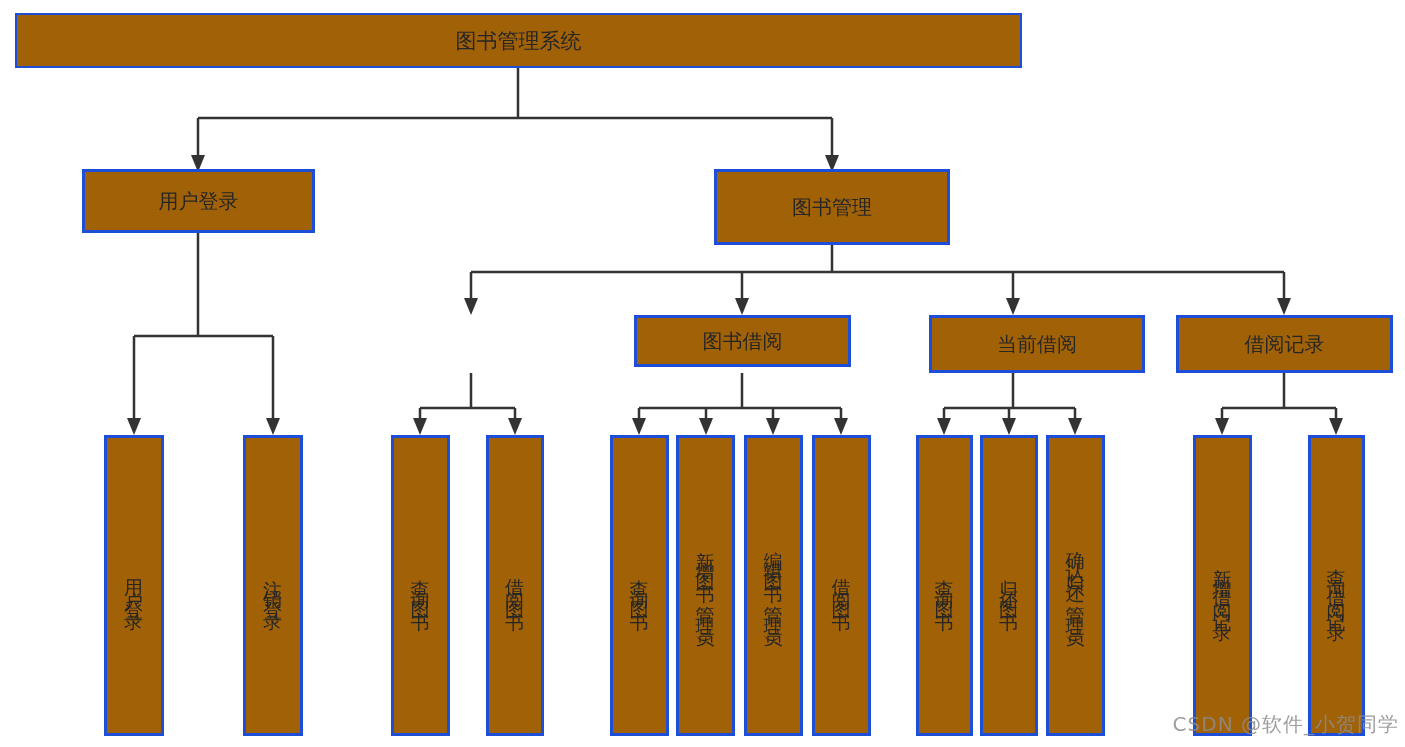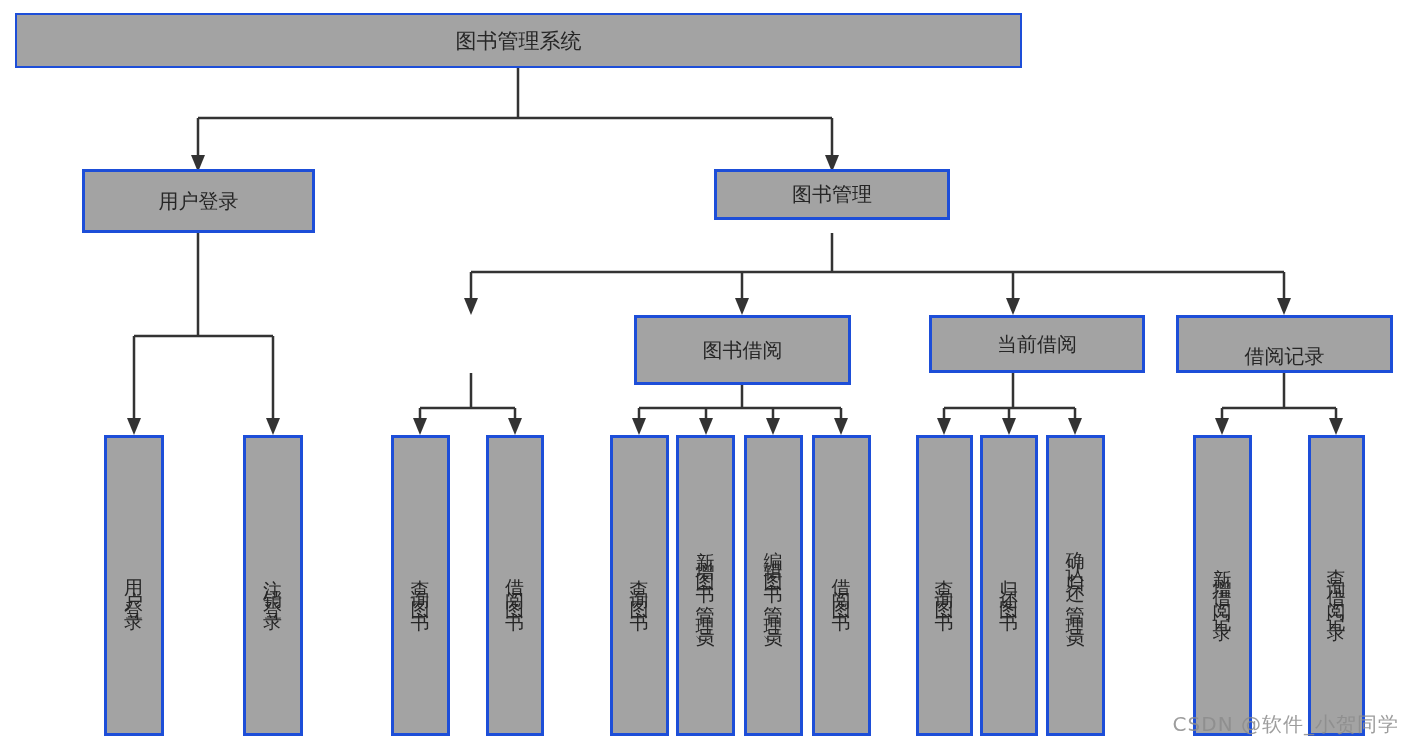--- a/index.html
+++ b/index.html
@@ -25,21 +25,21 @@
     stroke-width: 2.5;
     fill: none;
   }
   svg.wires polygon {
     fill: #333333;
     stroke: none;
   }
   .node {
     position: absolute;
     box-sizing: border-box;
-    background: #a3a3a3;
+    background: #a16207;
     border: 3px solid #1d4ed8;
     color: #262626;
     display: flex;
     align-items: center;
     justify-content: center;
   }
   .node.root {
     border-width: 2px;
     font-size: 21px;
   }
@@ -104,31 +104,31 @@
     <polygon points="1329,418 1343,418 1336,435"></polygon>
   </svg>
 
   <div class="node root" style="left:15px; top:13px; width:1007px; height:55px;">
     <span>图书管理系统</span>
   </div>
 
   <div class="node branch" style="left:82px; top:169px; width:233px; height:64px;">
     <span>用户登录</span>
   </div>
-  <div class="node branch" style="left:714px; top:169px; width:236px; height:51px;">
+  <div class="node branch" style="left:714px; top:169px; width:236px; height:76px;">
     <span>图书管理</span>
   </div>
 
-  <div class="node branch" style="left:634px; top:315px; width:217px; height:70px;">
+  <div class="node branch" style="left:634px; top:315px; width:217px; height:52px;">
     <span>图书借阅</span>
   </div>
   <div class="node branch" style="left:905px; top:315px; width:216px; height:58px;margin-left:24px;">
     <span>当前借阅</span>
   </div>
-  <div class="node branch" style="left:1176px; top:315px; width:217px; height:58px;align-items:flex-end;">
+  <div class="node branch" style="left:1176px; top:315px; width:217px; height:58px;">
     <span>借阅记录</span>
   </div>
 
   <div class="node leaf" style="left:104px; top:435px; width:60px; height:301px;">
     <span>用户登录</span>
   </div>
   <div class="node leaf" style="left:243px; top:435px; width:60px; height:301px;">
     <span>注销登录</span>
   </div>
 

